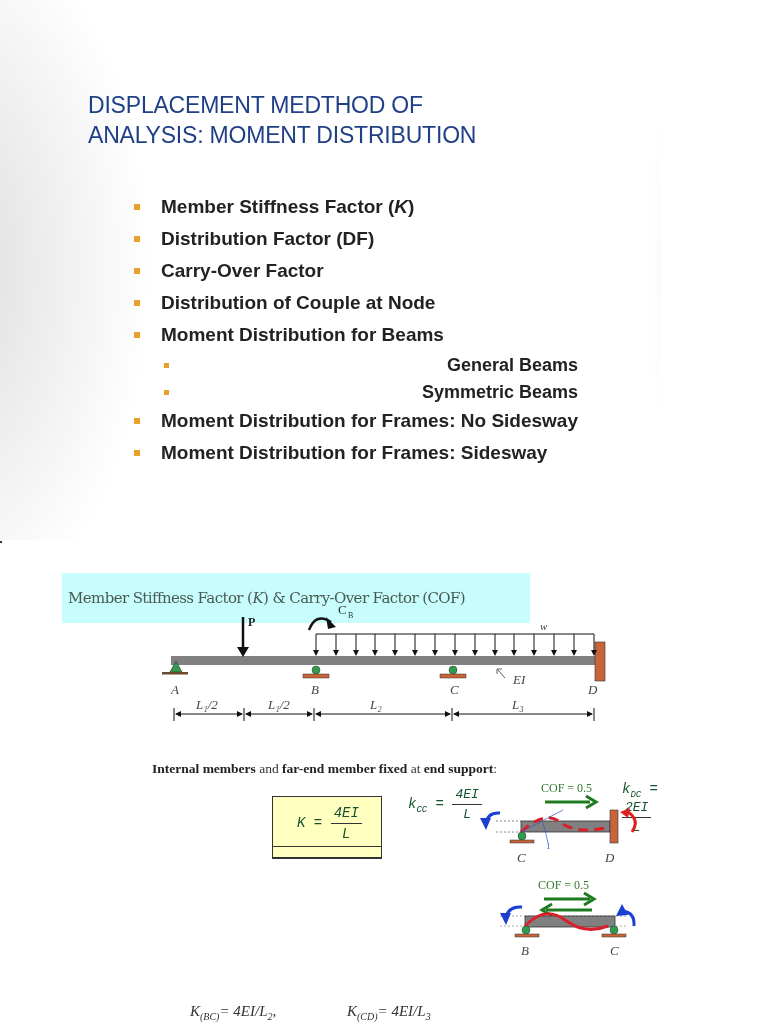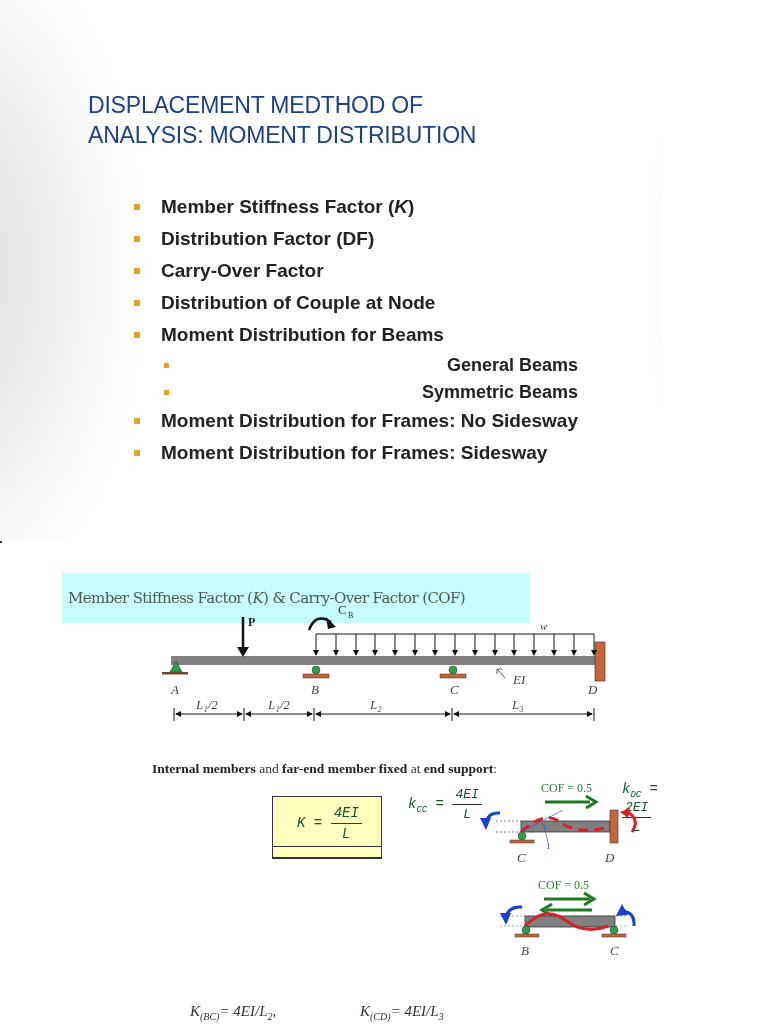--- a/index.html
+++ b/index.html
@@ -255,16 +255,16 @@
       <path d="M622,911 Q635,912 634,926" fill="none" stroke="#1a3fd1" stroke-width="3"></path>
       <path d="M616,916 L622,904 L628,915 z" fill="#1a3fd1"></path>
       <text x="521" y="955" font-size="13" font-style="italic" fill="#444">B</text>
       <text x="610" y="955" font-size="13" font-style="italic" fill="#444">C</text>
     </g>
   </svg>
 
   <div class="bottom-eq" style="left:190px;">
     <span>K</span><sub>(BC)</sub><span>= 4EI/L</span><sub>2</sub><span>,</span>
   </div>
-  <div class="bottom-eq" style="left:360px;">
+  <div class="bottom-eq" style="left:347px;">
     <span>K</span><sub>(CD)</sub><span>= 4EI/L</span><sub>3</sub>
   </div>
 </div>
 
 </body></html>

